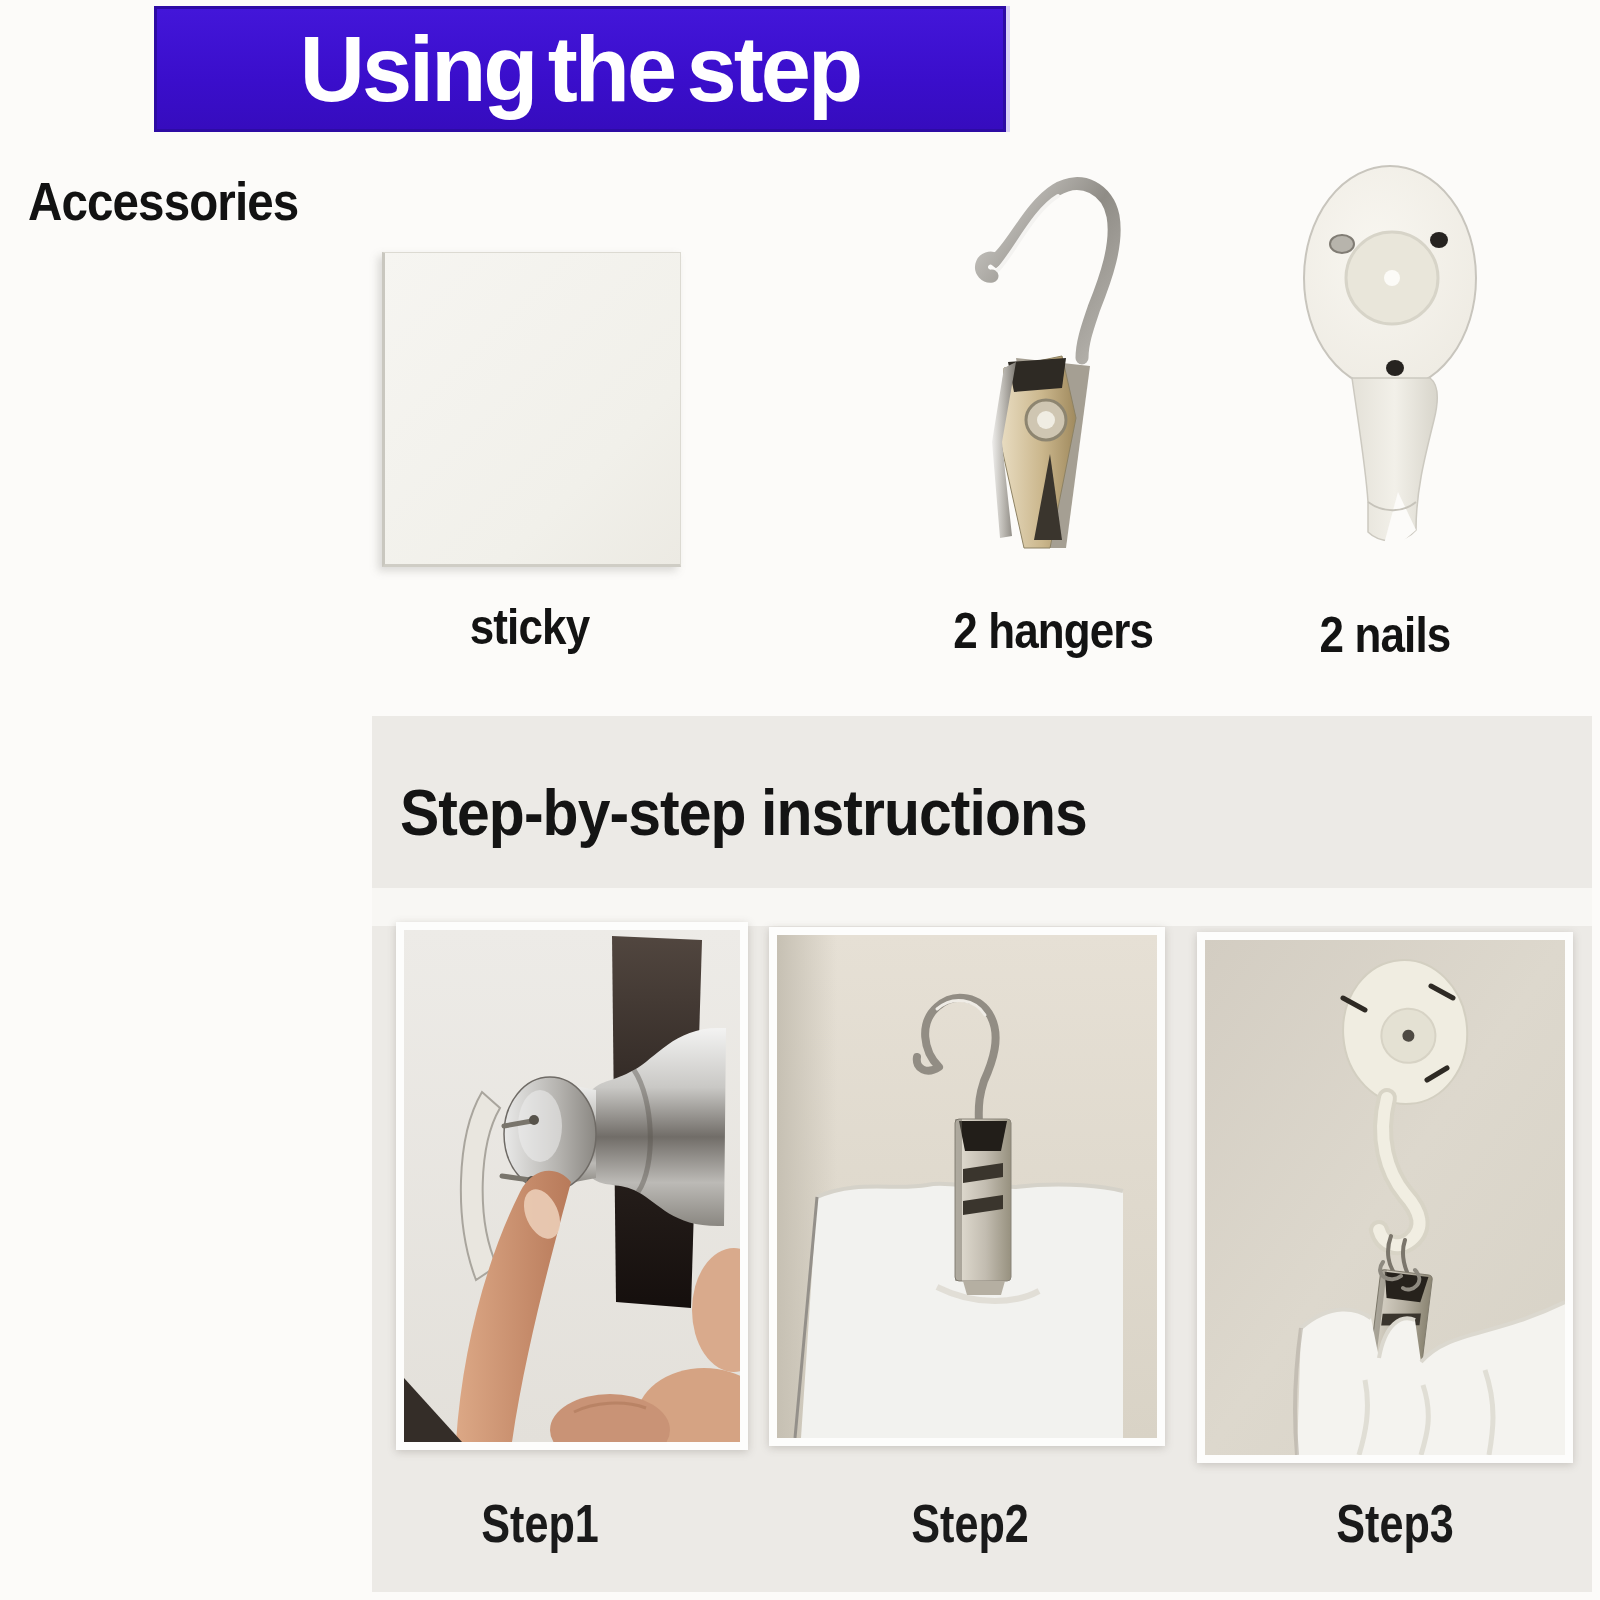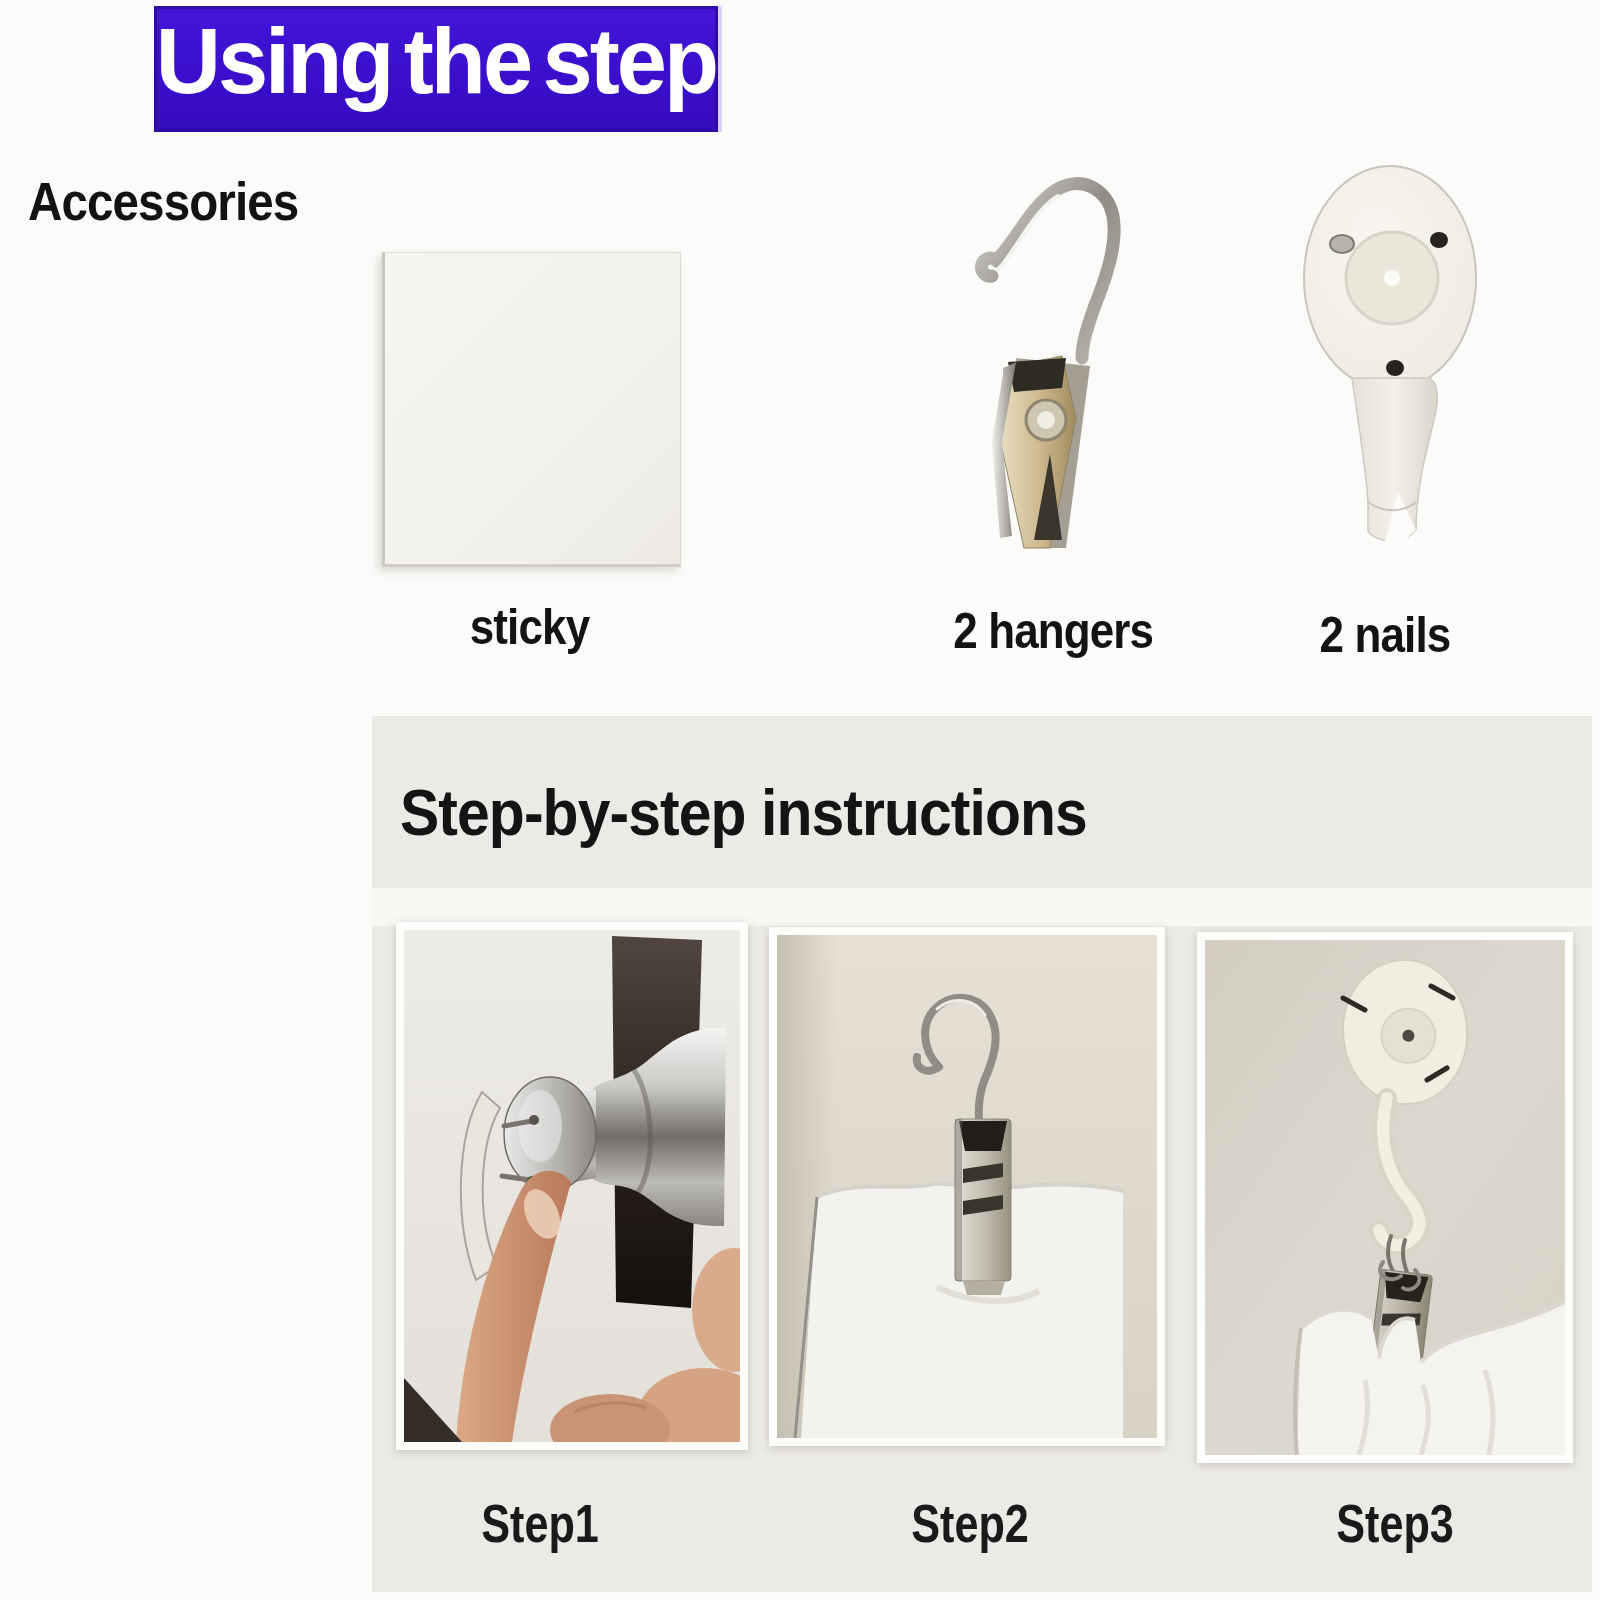--- a/index.html
+++ b/index.html
@@ -3,24 +3,24 @@
 <meta charset="utf-8">
 <style>
   html,body{margin:0;padding:0;background:#ffffff;}
   .stage{
     position:relative;width:1600px;height:1600px;overflow:hidden;
     background:#fcfbf9;font-family:"Liberation Sans",sans-serif;color:#161616;
   }
   .abs{position:absolute;}
   
   .banner{
-    left:154px;top:6px;width:564px;height:126px;
+    left:154px;top:6px;width:852px;height:126px;
     background:linear-gradient(180deg,#4316d9 0%,#3a0ecb 60%,#360cbe 100%);
     border:3px solid #2d0ba4;box-sizing:border-box;
-    display:flex;align-items:flex-start;justify-content:center;
+    display:flex;align-items:center;justify-content:center;
     box-shadow:4px 0 0 rgba(190,175,245,.55);
   }
   .banner h1{
     margin:0;color:#ffffff;font-size:92px;font-weight:bold;
     letter-spacing:-3px;word-spacing:-10px;white-space:nowrap;
     transform:scaleX(.98);transform-origin:center;
   }
   
   .acc-heading{
     left:28px;top:170px;font-size:54px;font-weight:bold;color:#121212;

